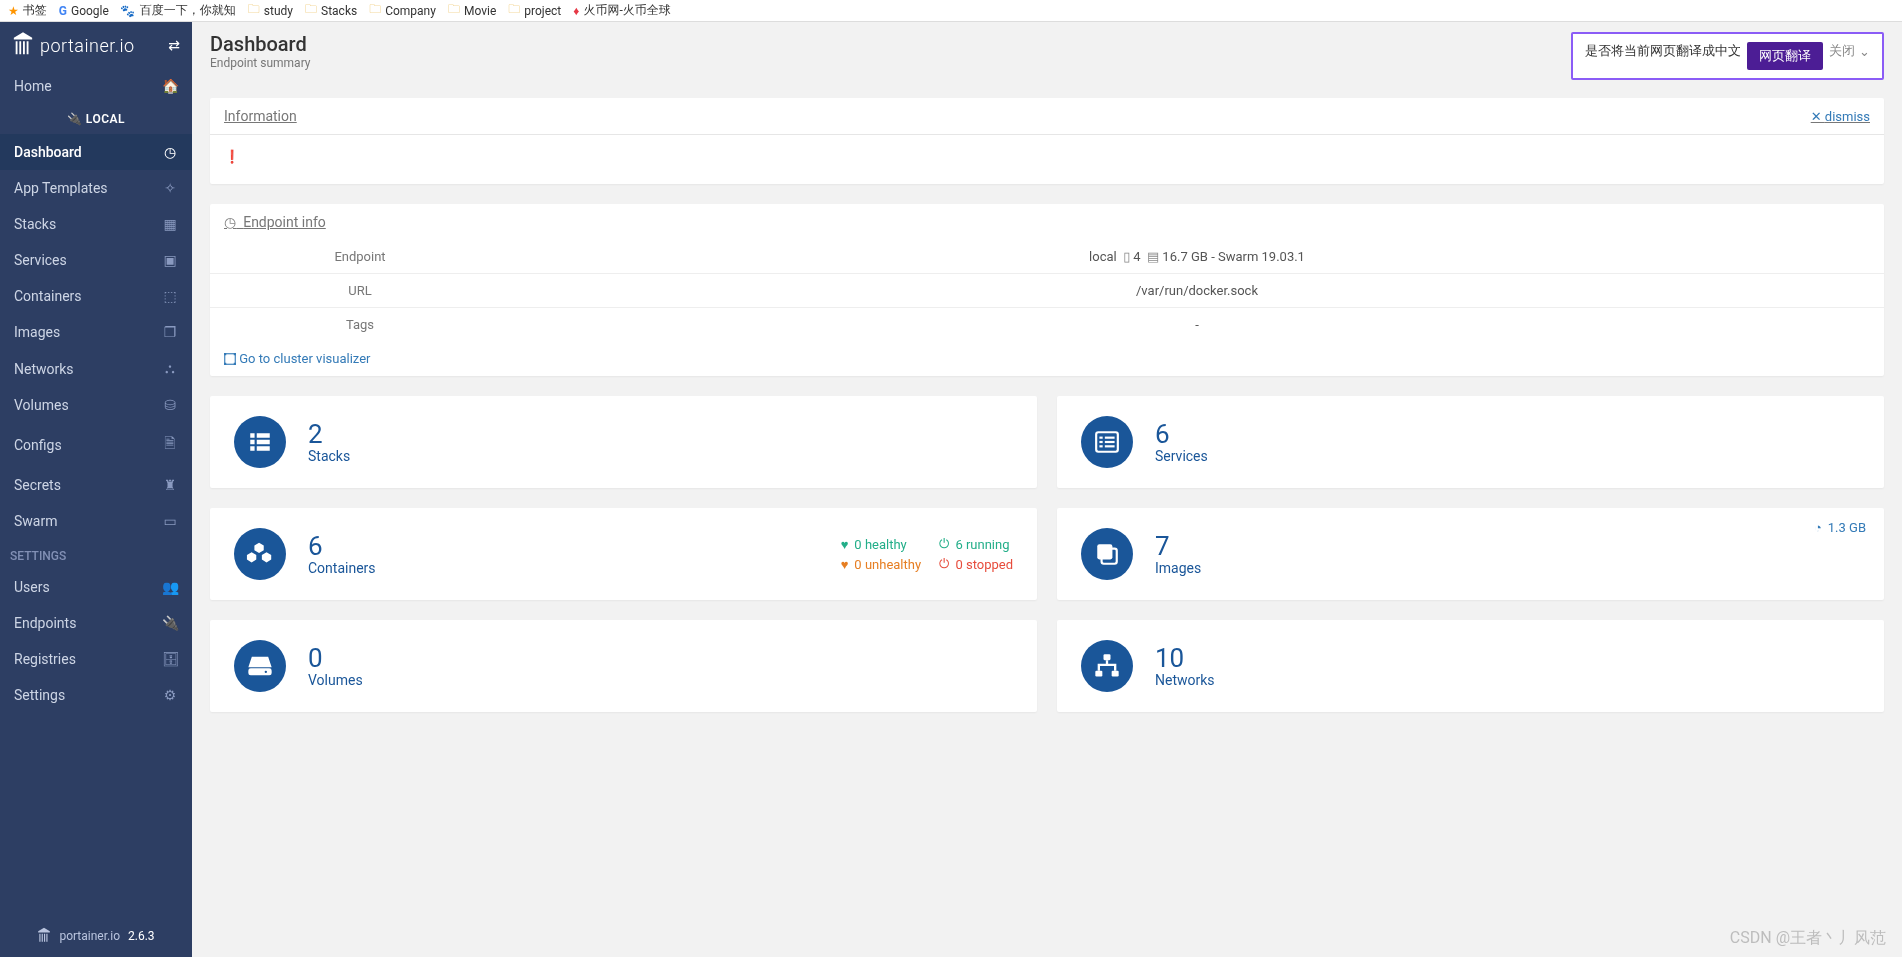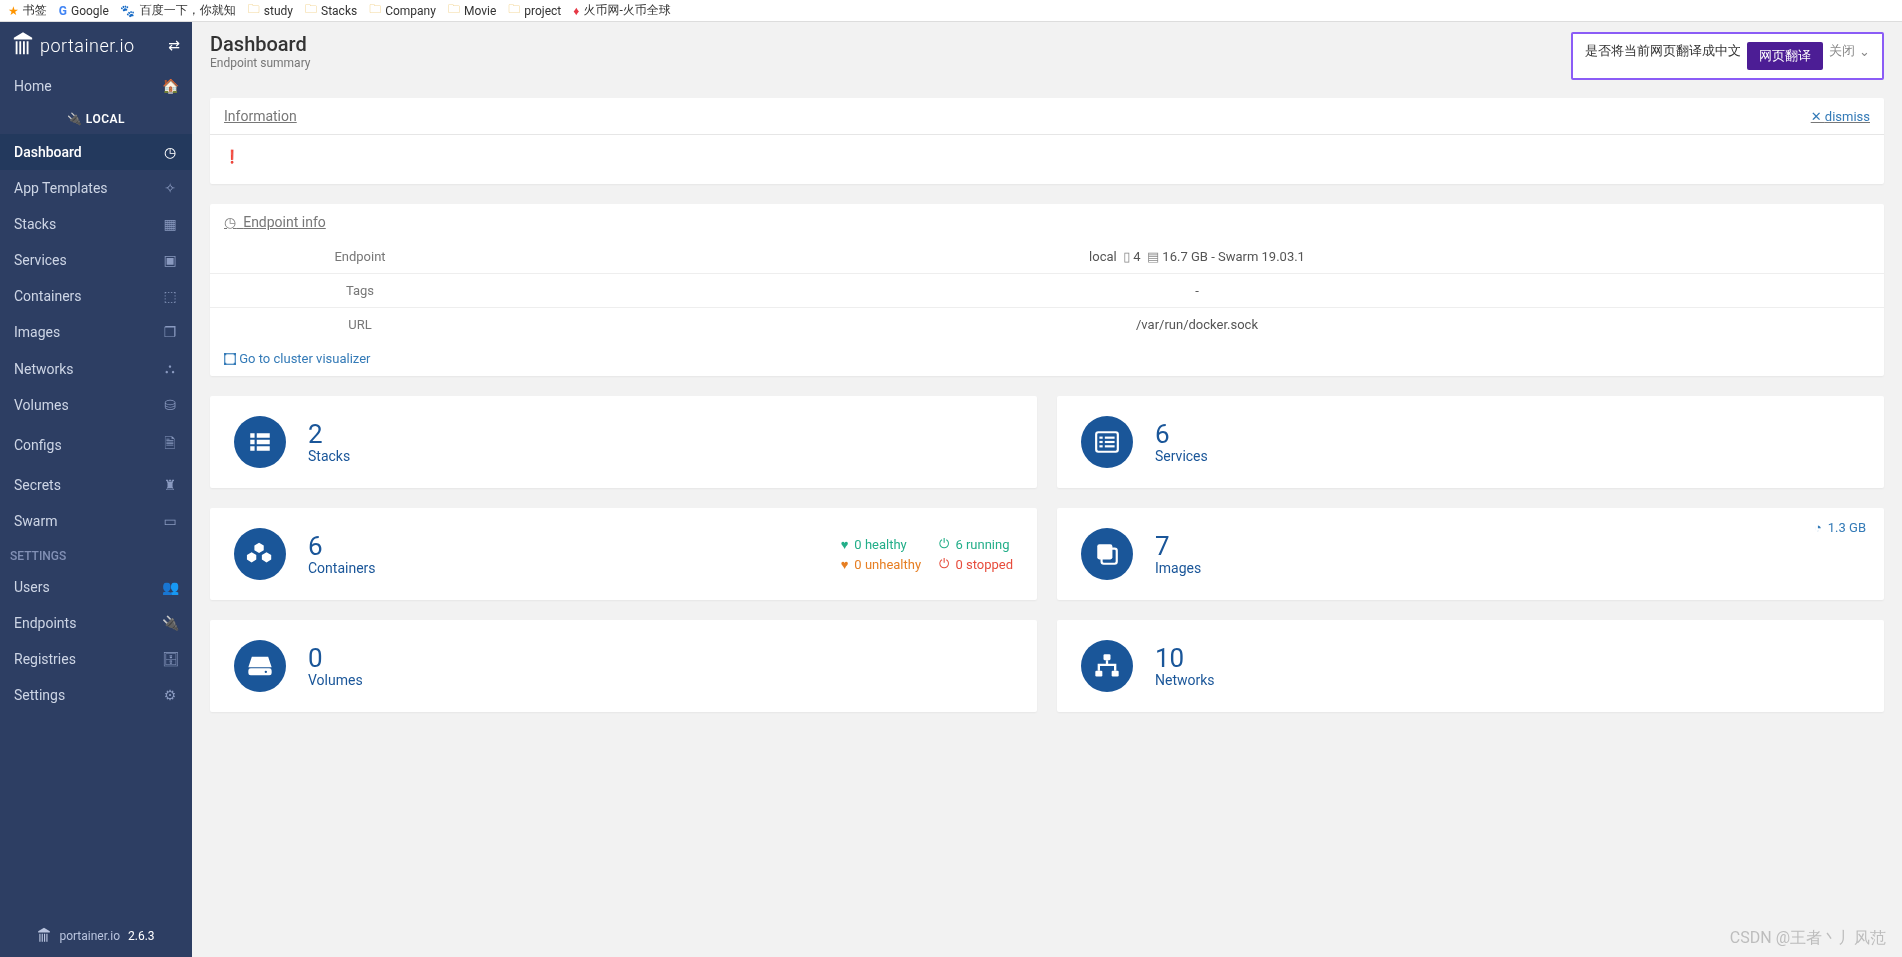--- a/index.html
+++ b/index.html
@@ -257,26 +257,26 @@
                   <span>4</span>
                 </span>&nbsp;
             <span class="chip">
                   <span class="mem-icon">▤</span> 
                   <span>16.7 GB</span>
                 </span>
             <span> - Swarm 19.03.1</span>
           </td>
         </tr>
         <tr>
+          <td>URL</td>
+          <td>/var/run/docker.sock</td>
+        </tr>
+        <tr>
           <td>Tags</td>
           <td>-</td>
-        </tr>
-        <tr>
-          <td>URL</td>
-          <td>/var/run/docker.sock</td>
         </tr>
       </tbody>
         </table>
       <a href="#" class="visualizer-link">
         <svg width="12" height="12" viewBox="0 0 16 16" fill="#337ab7">
             <rect x="1" y="1" width="14" height="14" fill="none" stroke="#337ab7" stroke-width="1.5"></rect>
             <rect x="0" y="0" width="3" height="3"></rect>
             <rect x="13" y="0" width="3" height="3"></rect>
             <rect x="0" y="13" width="3" height="3"></rect>
             <rect x="13" y="13" width="3" height="3"></rect>

